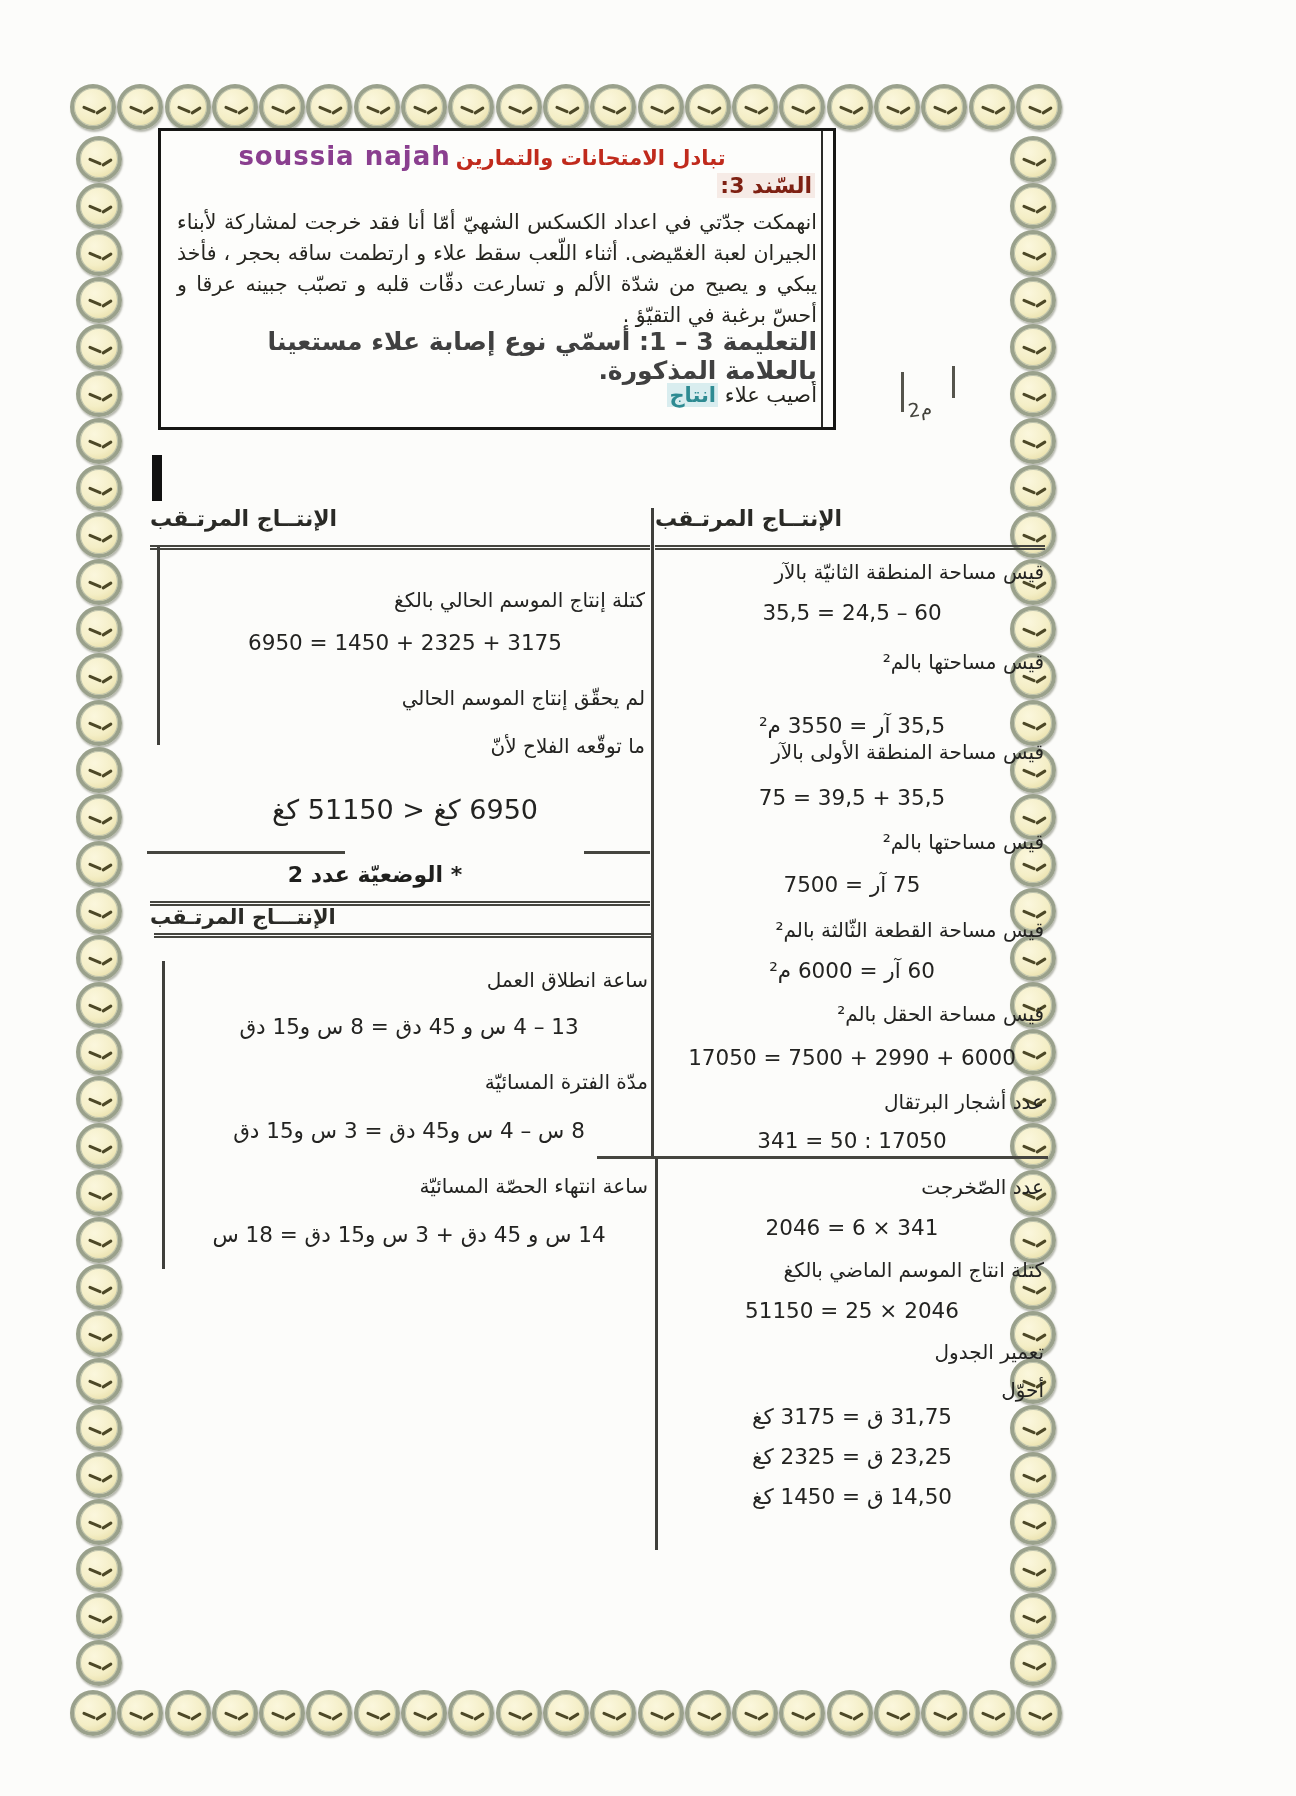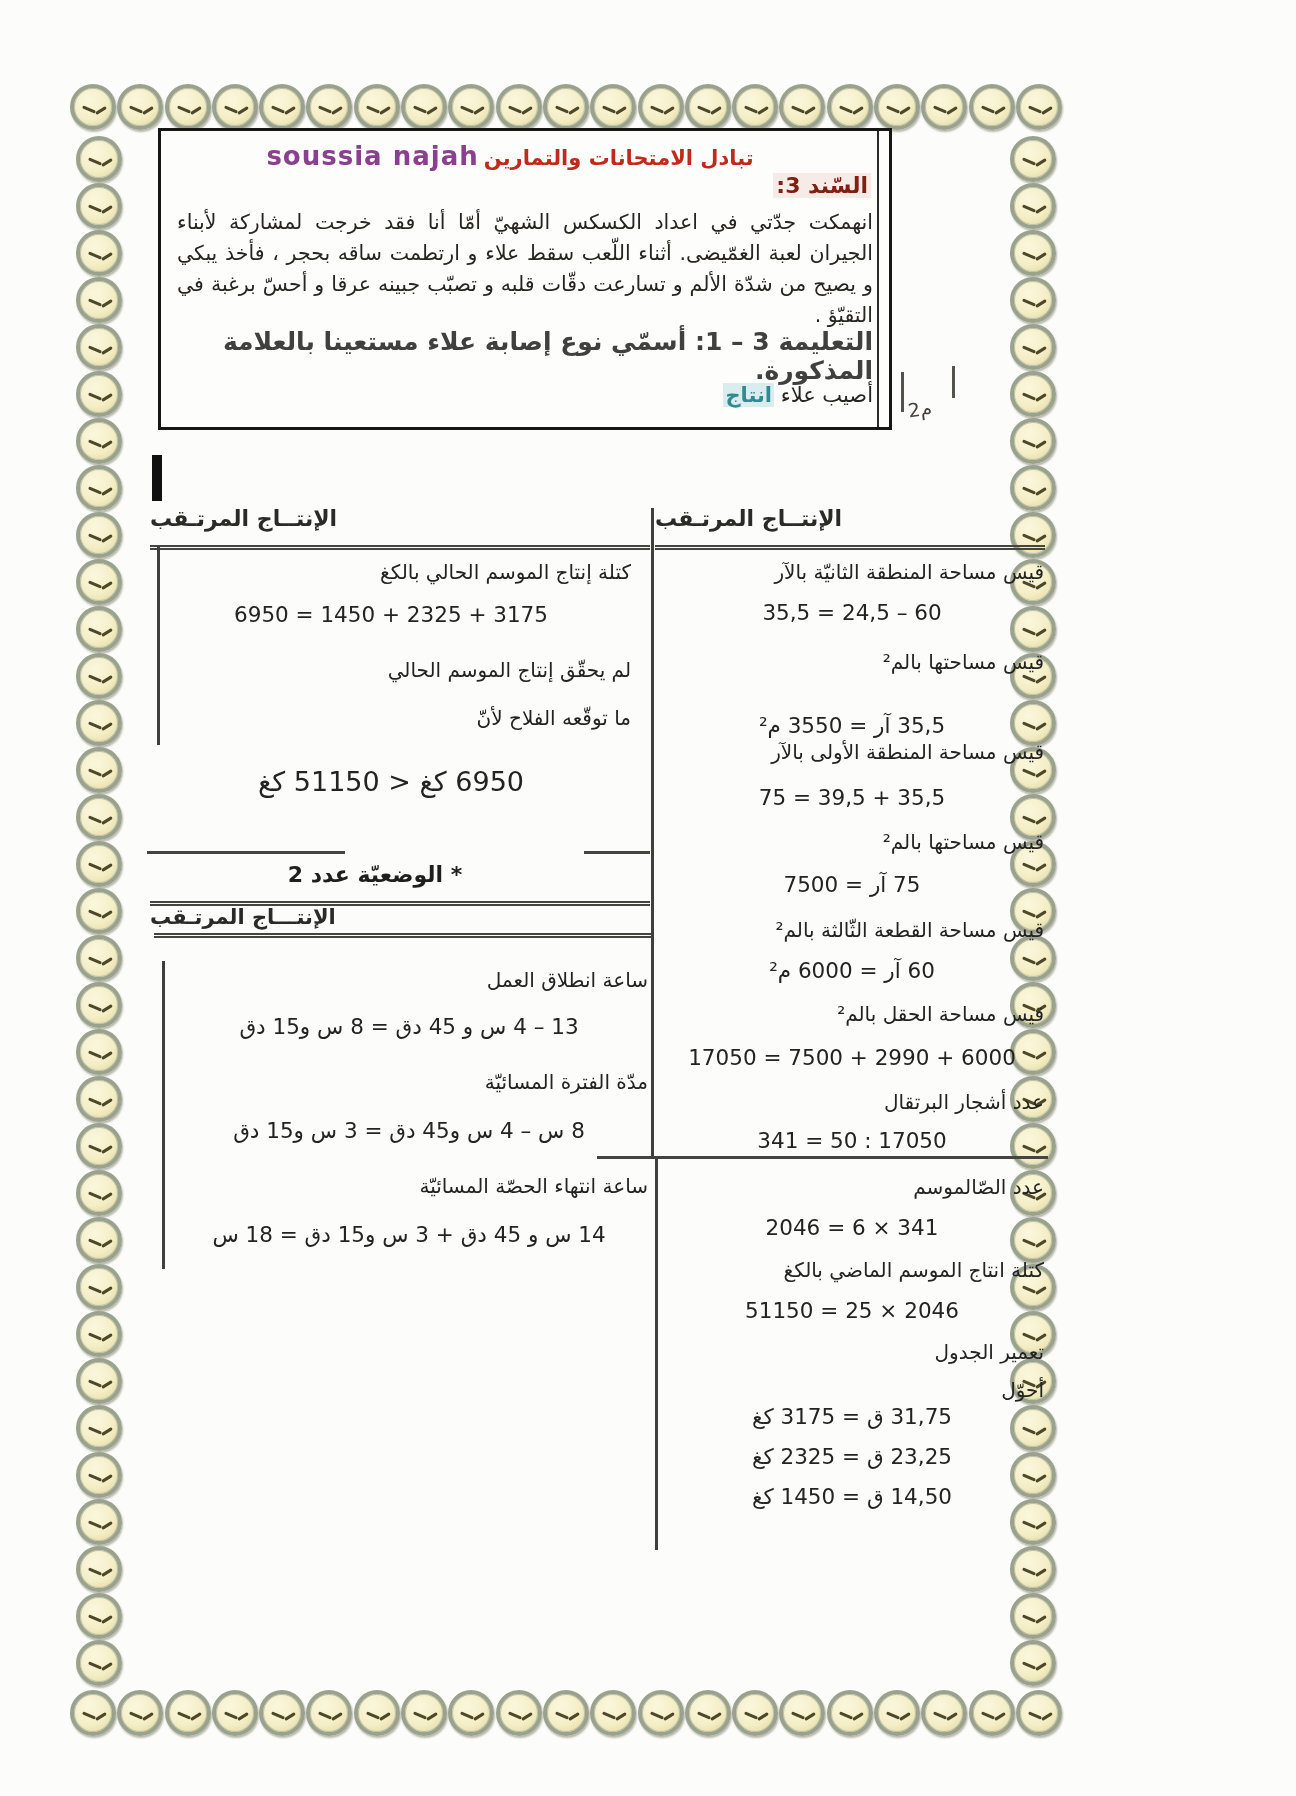--- a/index.html
+++ b/index.html
@@ -14,21 +14,21 @@
          border:4px solid #9aa18c;box-sizing:border-box;
          box-shadow:1px 2px 2px rgba(96,100,80,.45), inset 0 0 0 1px #bcc2ac;}
   .clock::before,.clock::after{content:"";position:absolute;background:#4d4827;border-radius:2px;}
   .clock::before{width:14px;height:3px;left:8px;top:20px;transform:rotate(24deg);}
   .clock::after{width:12px;height:3px;left:21px;top:21px;transform:rotate(-32deg);}
   
   .hrule{position:absolute;height:2.5px;background:#45453f;}
   .hrule.dbl{height:5px;background:linear-gradient(#45453f 0 1.8px,transparent 1.8px 3.2px,#45453f 3.2px 5px);}
   .vrule{position:absolute;width:2.5px;background:#3f3f3b;}
   
-  #topbox{position:absolute;left:158px;top:128px;width:734px;height:302px;
+  #topbox{position:absolute;left:158px;top:128px;width:678px;height:302px;
           border:3px solid #161614;box-sizing:border-box;background:#fdfdfb;}
   #topbox .inner-right{position:absolute;right:10px;top:0;bottom:0;width:2px;background:#2b2b28;}
   .headerline{position:absolute;left:0;right:30px;top:10px;text-align:center;direction:rtl;}
   .title-red{color:#c02a1c;font-weight:bold;font-size:21px;}
   .brand{color:#8a3f8f;font-weight:bold;font-size:26px;letter-spacing:1px;}
   .sanad{position:absolute;right:18px;top:42px;direction:rtl;color:#7e2012;
          font-weight:bold;font-size:22px;background:#f6ebe6;padding:0 3px;}
   .para{position:absolute;right:16px;left:16px;top:76px;direction:rtl;text-align:justify;
         font-size:20.5px;line-height:1.52;color:#26251f;}
   .taskline{position:absolute;right:16px;left:16px;top:196px;direction:rtl;
@@ -38,21 +38,21 @@
   .margin-note{position:absolute;direction:rtl;color:#44433d;font-size:19px;transform:rotate(-8deg);}
   .tick{position:absolute;width:2.5px;background:#55544c;}
   
   .colhead{position:absolute;direction:rtl;text-align:left;font-weight:bold;
            font-size:22px;color:#2a2a26;}
   .tline{position:absolute;direction:rtl;font-size:20px;color:#232321;}
   .lbl{text-align:right;}
   .eq{text-align:center;font-size:21.5px;}
   .bigeq{text-align:center;font-size:27px;}
   .rcol{left:660px;width:384px;}
-  .lcol{left:151px;width:480px;}
+  .lcol{left:165px;width:480px;margin-top:28px;}
   .mcol{left:170px;width:478px;}
   .situation{position:absolute;left:240px;top:862px;width:270px;direction:rtl;
              text-align:center;font-size:22px;font-weight:bold;color:#1f1f1d;}
   .blackbar{position:absolute;background:#111;}
 </style>
 </head>
 <body>
 
 <div id="page">
 
@@ -234,21 +234,21 @@
   <div class="tline eq rcol" style="top:785px;">35,5 + 39,5 = 75</div>
   <div class="tline lbl rcol" style="top:830px;">قيس مساحتها بالم²</div>
   <div class="tline eq rcol" style="top:872px;">75 آر = 7500</div>
   <div class="tline lbl rcol" style="top:918px;">قيس مساحة القطعة الثّالثة بالم²</div>
   <div class="tline eq rcol" style="top:958px;">60 آر = 6000 م²</div>
   <div class="tline lbl rcol" style="top:1002px;">قيس مساحة الحقل بالم²</div>
   <div class="tline eq rcol" style="top:1045px;">6000 + 2990 + 7500 = 17050</div>
   <div class="tline lbl rcol" style="top:1090px;">عدد أشجار البرتقال</div>
   <div class="tline eq rcol" style="top:1128px;">17050 : 50 = 341</div>
 
-  <div class="tline lbl rcol" style="top:1175px;">عدد الصّالموسم</div>
+  <div class="tline lbl rcol" style="top:1175px;">عدد الصّخرجت</div>
   <div class="tline eq rcol" style="top:1215px;">341 × 6 = 2046</div>
   <div class="tline lbl rcol" style="top:1258px;">كتلة انتاج الموسم الماضي بالكغ</div>
   <div class="tline eq rcol" style="top:1298px;">2046 × 25 = 51150</div>
   <div class="tline lbl rcol" style="top:1340px;">تعمير الجدول</div>
   <div class="tline lbl rcol" style="top:1378px;">أحوّل</div>
   <div class="tline eq rcol" style="top:1404px;">31,75 ق = 3175 كغ</div>
   <div class="tline eq rcol" style="top:1444px;">23,25 ق = 2325 كغ</div>
   <div class="tline eq rcol" style="top:1484px;">14,50 ق = 1450 كغ</div>
 
 </div>

